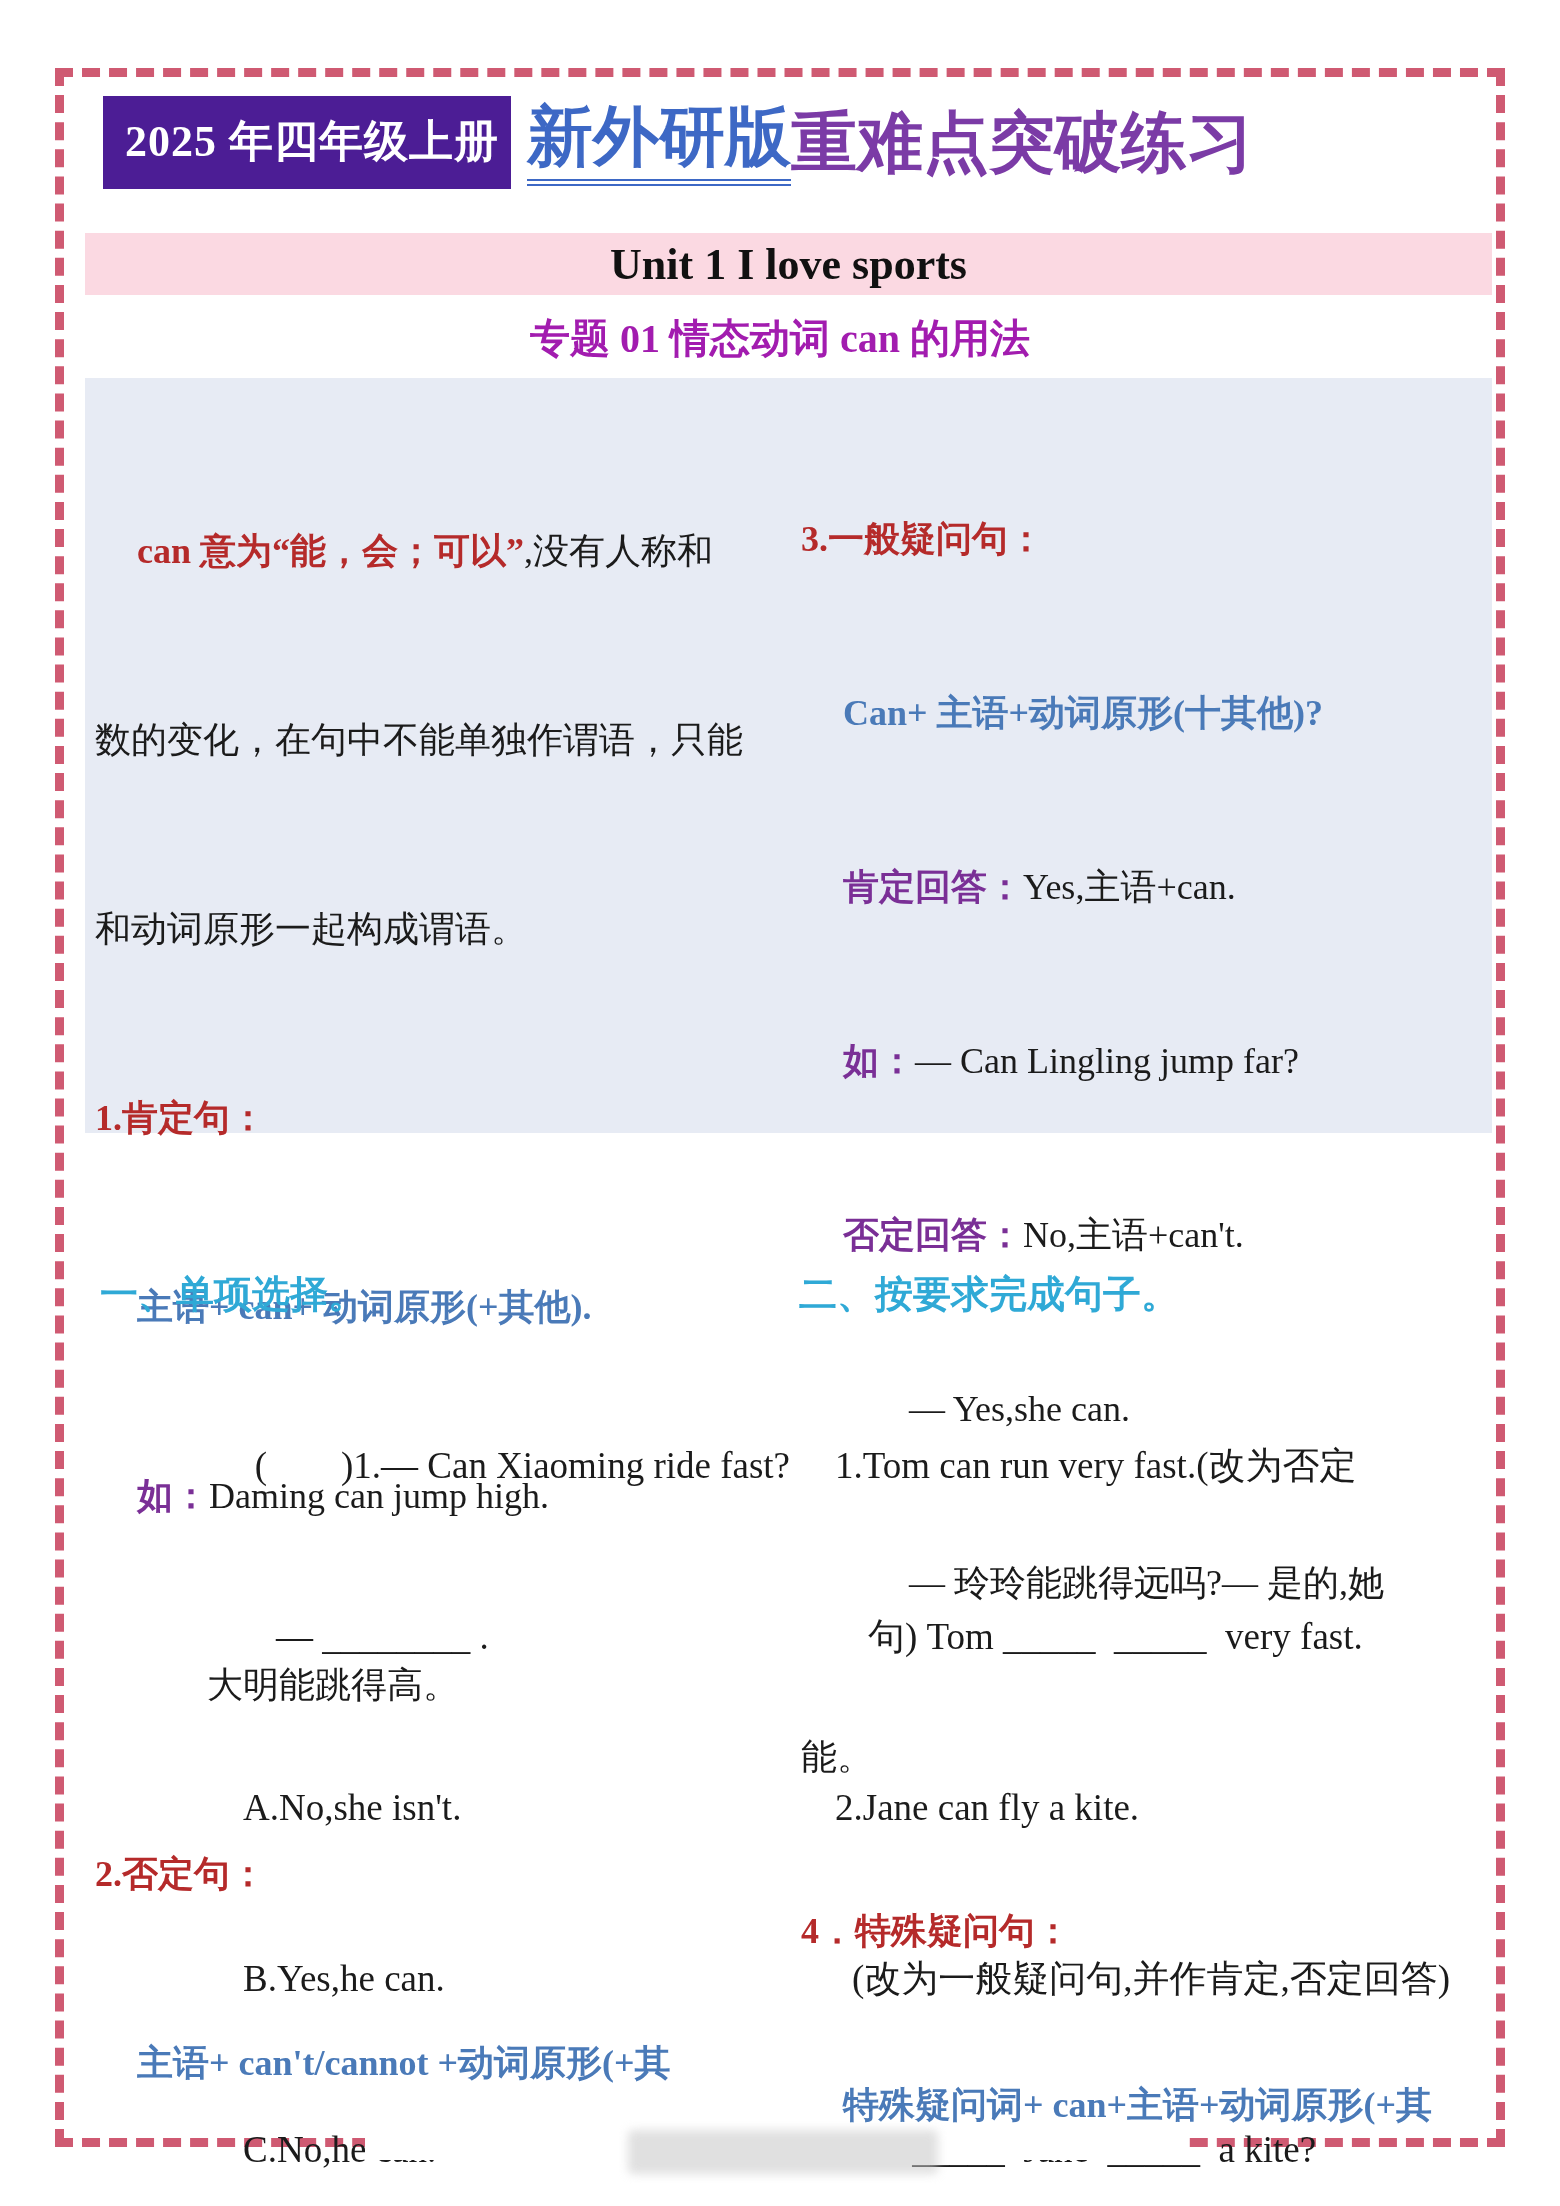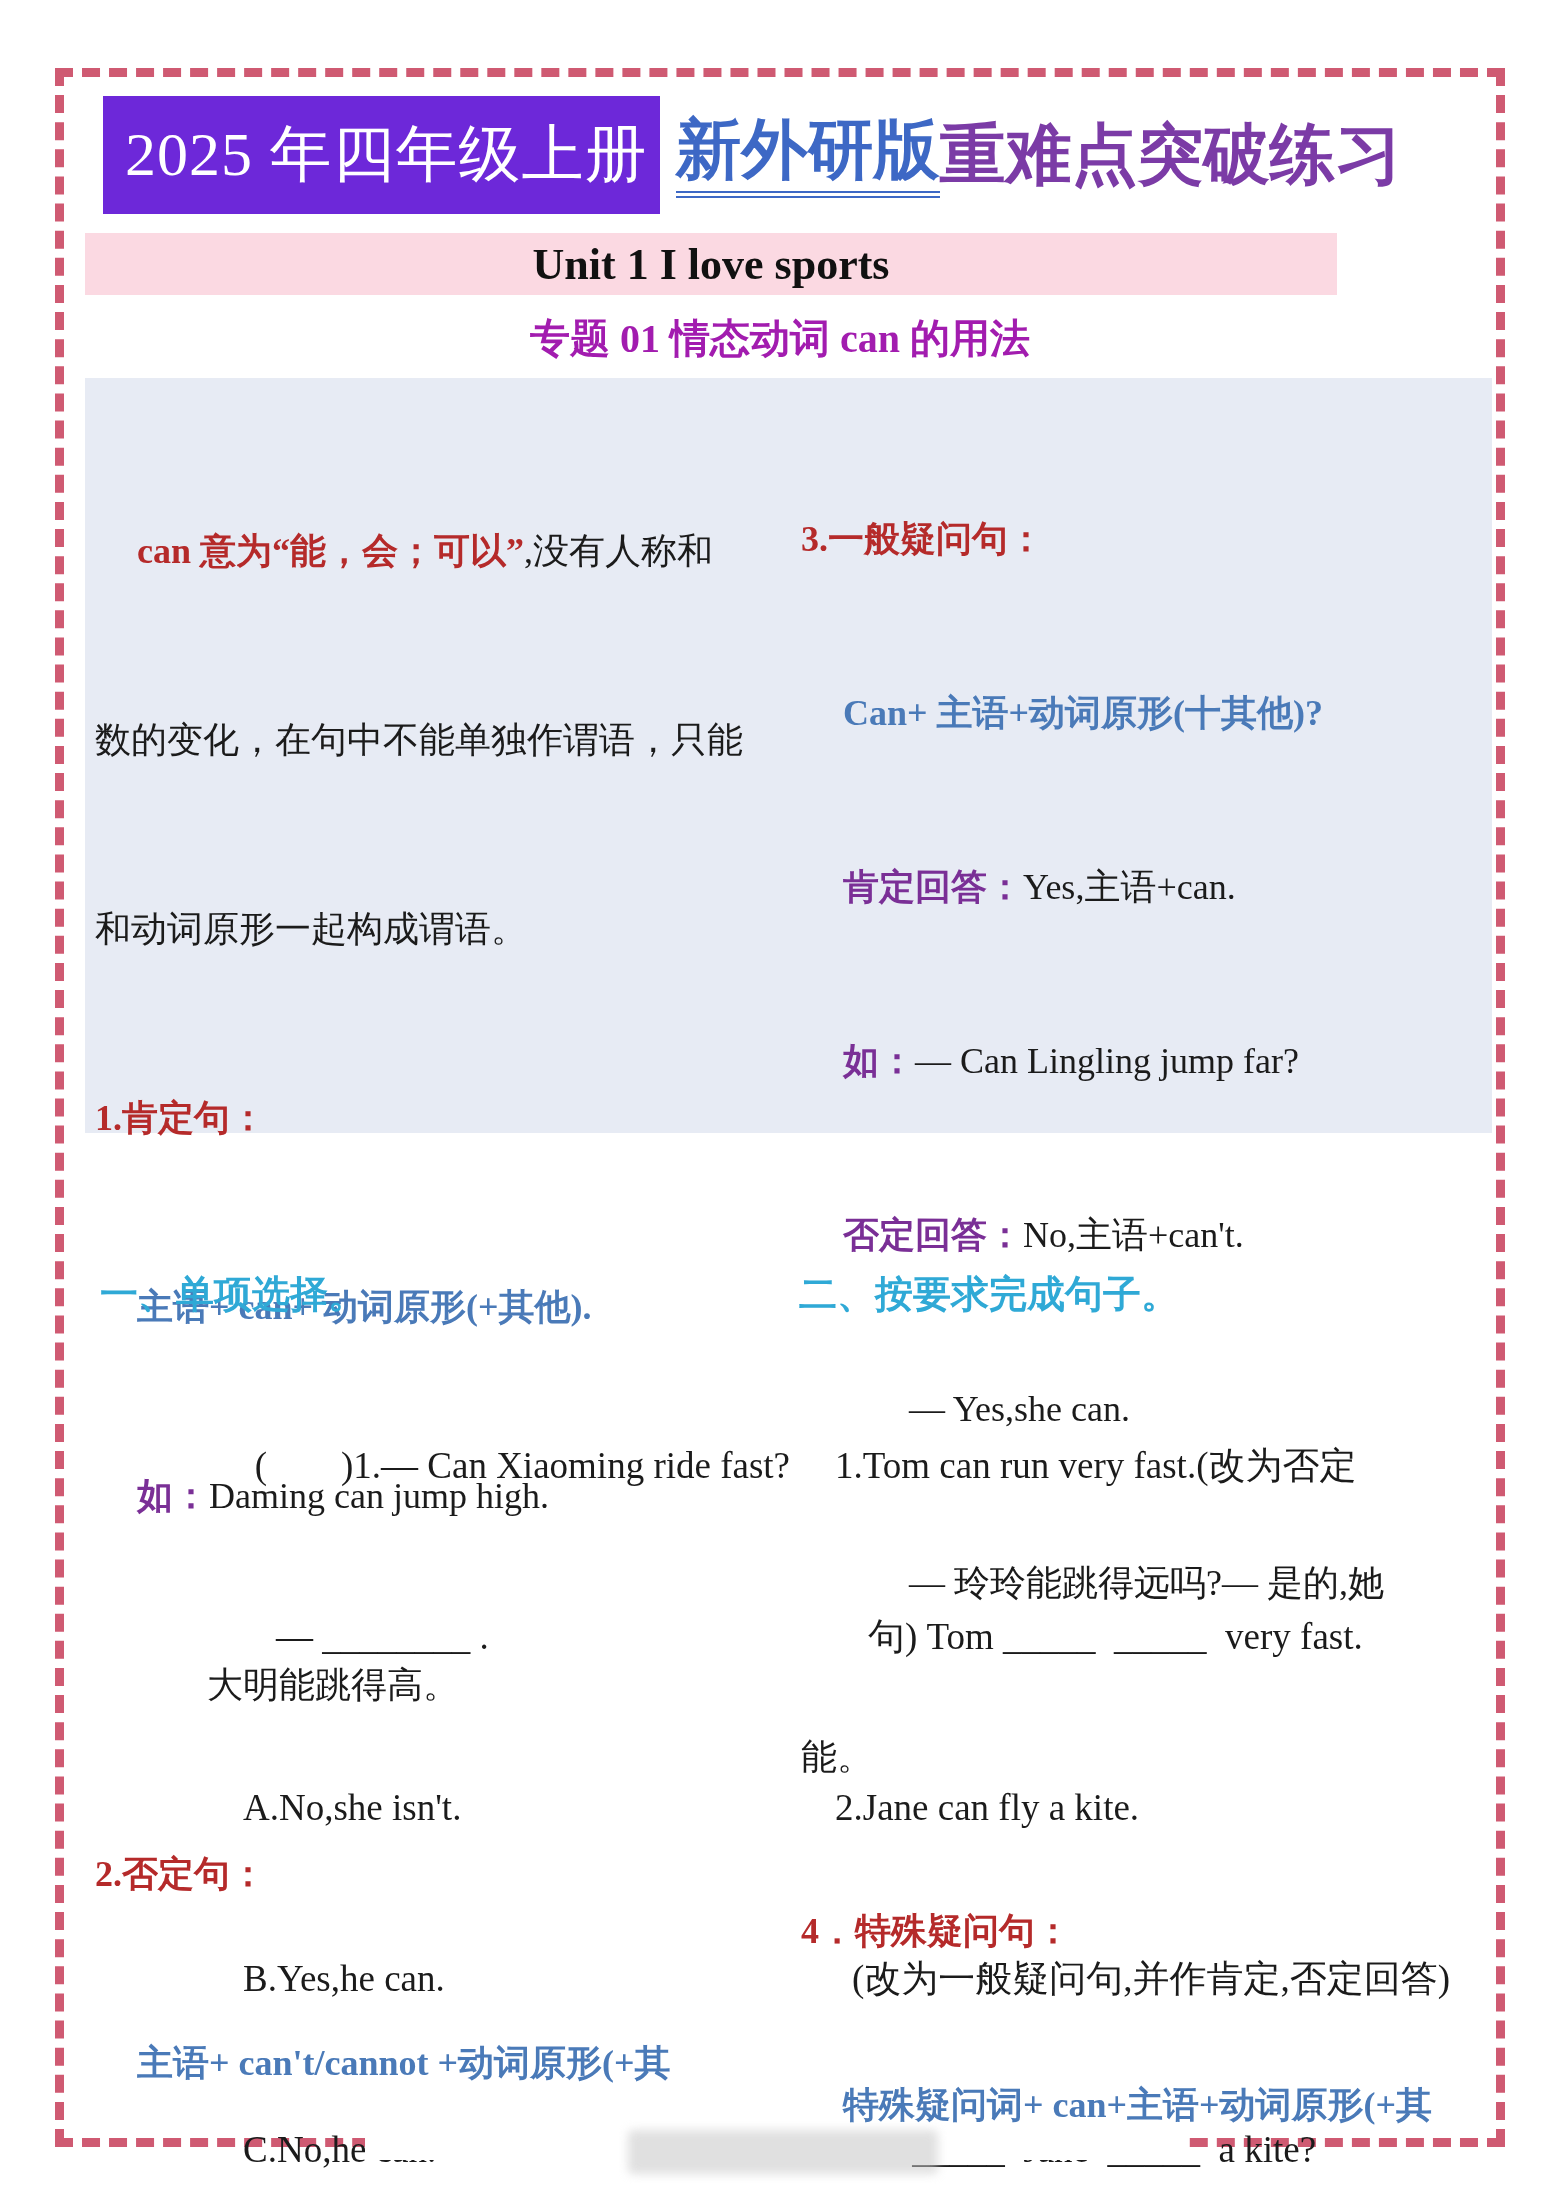--- a/index.html
+++ b/index.html
@@ -10,30 +10,30 @@
   }
   .frame{
     position:absolute;left:55px;top:68px;width:1450px;height:2079px;
     box-sizing:border-box;border:9px dashed #cf5a72;
   }
   
   .title-row{
     position:absolute;left:103px;top:96px;display:flex;align-items:center;white-space:nowrap;
   }
   .title-part1{
-    background:#6d28d9;color:#ffffff;font-weight:normal;font-size:62px;
+    background:#4c1d95;color:#ffffff;font-weight:bold;font-size:44px;
     padding:16px 12px 18px 22px;letter-spacing:1px;
   }
   .title-part2{
     color:#3d68c5;font-weight:bold;font-size:66px;margin-left:16px;
     border-bottom:7px double #3d68c5;padding-bottom:4px;line-height:1.15;
   }
   .title-part3{color:#7b3ba6;font-weight:bold;font-size:66px;}
   .unit-banner{
-    position:absolute;left:85px;top:233px;width:1252px;height:62px;
+    position:absolute;left:85px;top:233px;width:1407px;height:62px;
     background:#fbd9e2;text-align:center;line-height:64px;
     font-size:44px;font-weight:bold;color:#111;
   }
   .topic{
     position:absolute;left:0;top:311px;width:100%;text-align:center;
     color:#a21caf;font-weight:bold;font-size:40px;
   }
   
   .grammar-box{
     position:absolute;left:85px;top:378px;width:1407px;height:755px;

